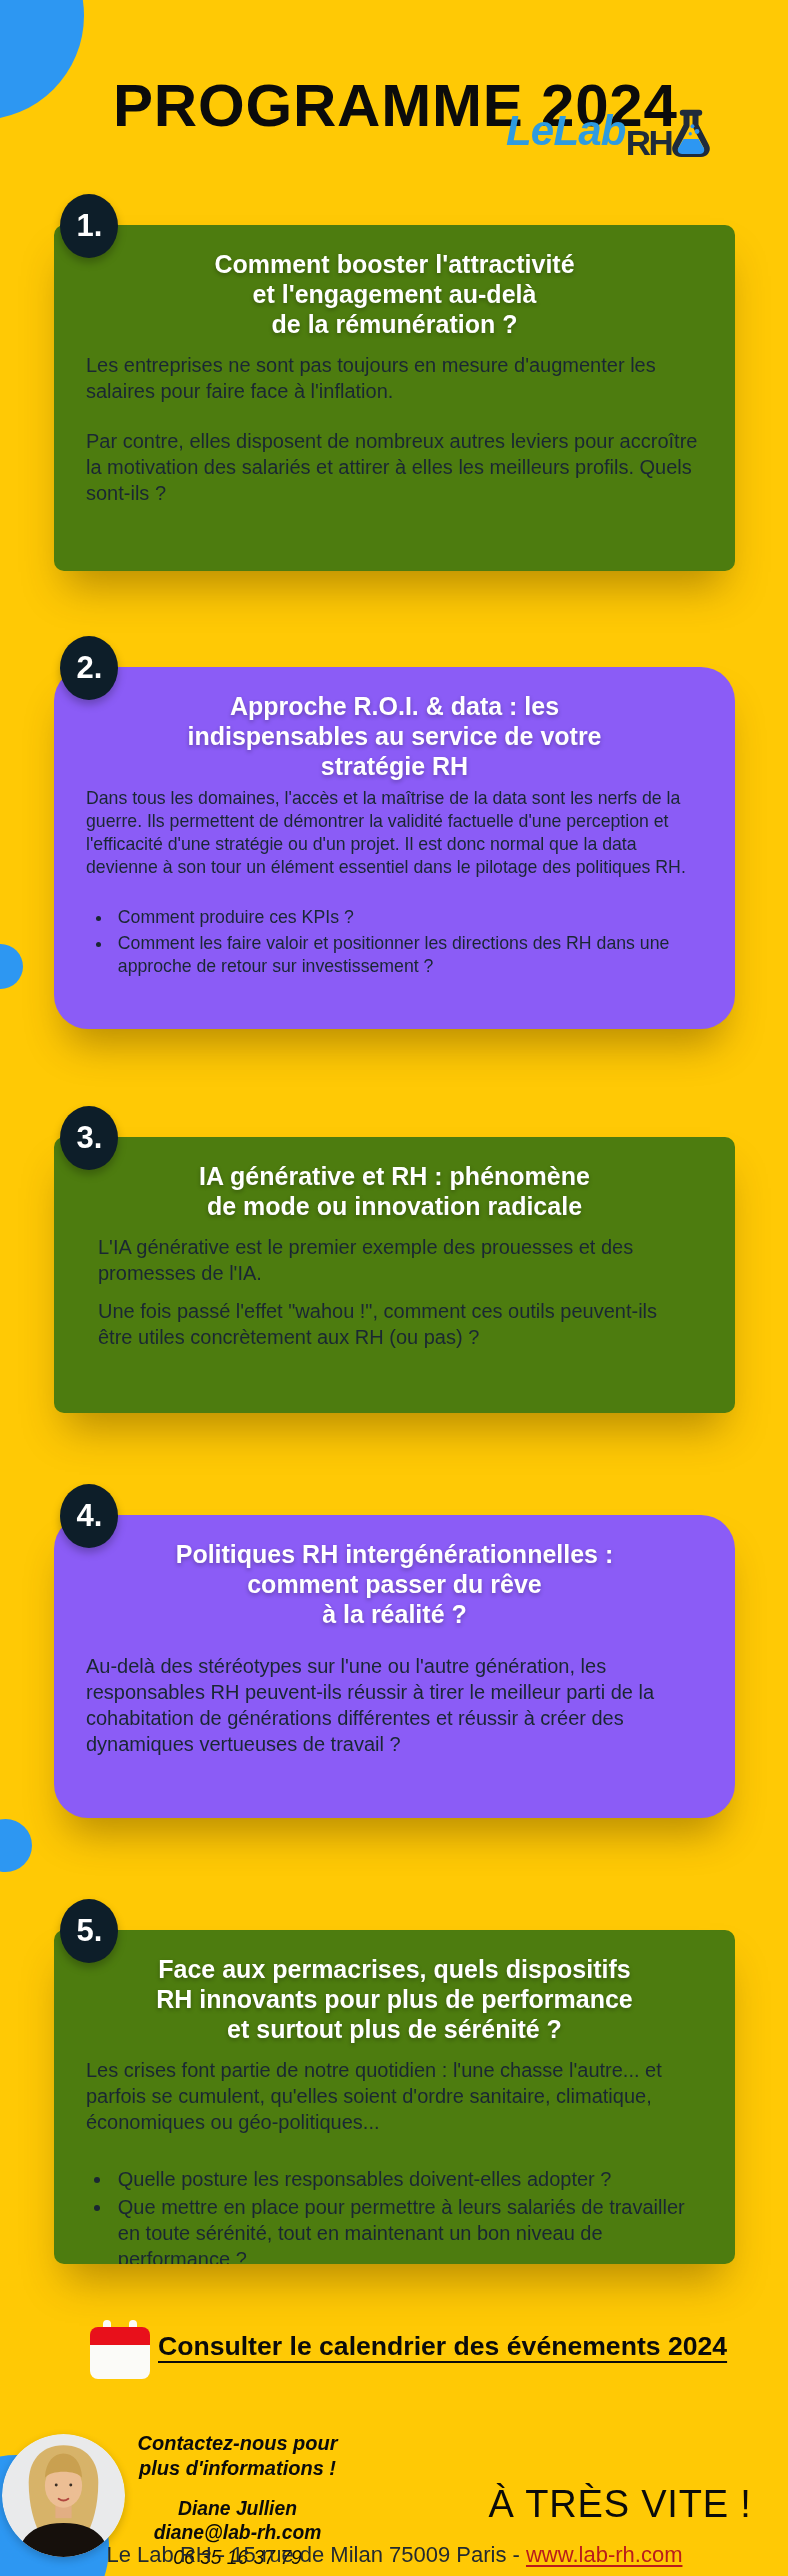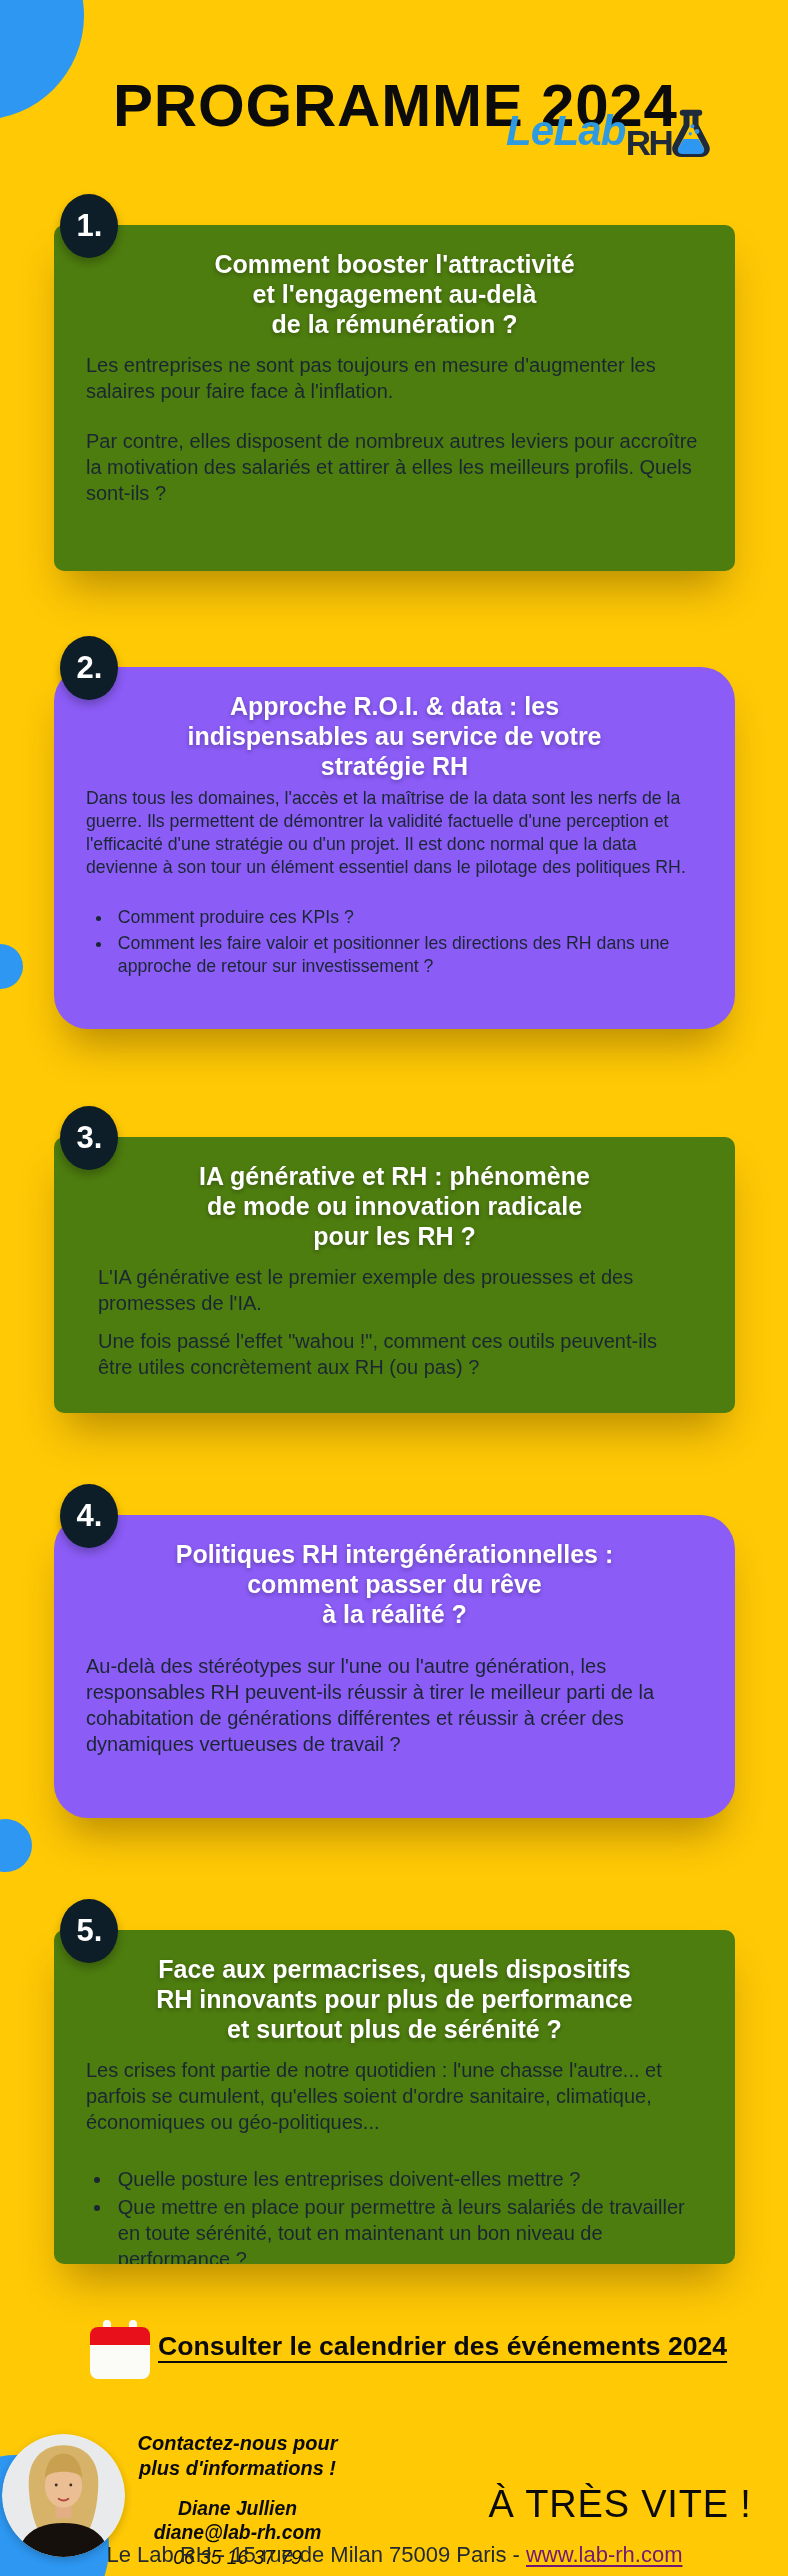--- a/index.html
+++ b/index.html
@@ -56,21 +56,21 @@
 
   
   .avatar{position:absolute;left:2.4px;top:2434px;width:123px;height:123px;border-radius:50%;overflow:hidden;box-shadow:0 3.2px 8px rgba(0,0,0,.2);}
   .contact{position:absolute;left:121px;top:2431px;width:233px;text-align:center;color:#0B0B0B;font-style:italic;}
   .contact-intro{font-weight:700;font-size:20px;line-height:25px;}
   .contact-name{margin-top:17.7px;font-weight:700;font-size:19.3px;line-height:20px;}
   .contact-email{display:block;margin-top:4.8px;font-weight:700;font-size:19.3px;line-height:20px;color:#0B0B0B;text-decoration:none;cursor:pointer;}
   .contact-phone{margin-top:4.8px;font-weight:400;font-size:19.3px;line-height:20px;}
   .closing{position:absolute;left:471px;top:2483px;width:298px;text-align:center;font-size:38px;font-weight:400;letter-spacing:0.8px;color:#0B0B0B;white-space:nowrap;}
   .footer{position:absolute;left:0;top:2542px;width:789px;text-align:center;font-size:22px;color:#232A31;}
-  .footer-link{color:#701a75;text-decoration:underline;text-underline-offset:3.2px;cursor:pointer;}
+  .footer-link{color:#b91c1c;text-decoration:underline;text-underline-offset:3.2px;cursor:pointer;}
 </style>
 </head>
 <body>
 
 <div class="poster">
 
   <div class="blob-top-left"></div>
   <div class="dot dot-1"></div>
   <div class="dot dot-2"></div>
 
@@ -130,21 +130,20 @@
     </section>
 
     <section class="section s3 blue">
       <div class="badge">
         <span class="badge-num">3.</span>
       </div>
       <div class="card">
         <div class="card-title">
             <div>IA générative et RH : phénomène</div>
             <div>de mode ou innovation radicale</div>
-            <div>pour les RH ?</div>
           </div>
         <div class="card-body">
             <p>L'IA générative est le premier exemple des prouesses et des promesses de l'IA.</p>
             <p>Une fois passé l'effet "wahou !", comment ces outils peuvent-ils être utiles concrètement aux RH (ou pas) ?</p>
           </div>
       </div>
     </section>
 
     <section class="section s4 gray">
       <div class="badge">
@@ -168,21 +167,21 @@
       </div>
       <div class="card">
         <div class="card-title">
             <div>Face aux permacrises, quels dispositifs</div>
             <div>RH innovants pour plus de performance</div>
             <div>et surtout plus de sérénité ?</div>
           </div>
         <div class="card-body">
             <p>Les crises font partie de notre quotidien : l'une chasse l'autre... et parfois se cumulent, qu'elles soient d'ordre sanitaire, climatique, économiques ou géo-politiques...</p>
             <ul class="card-bullets">
-              <li>Quelle posture les entreprises doivent-elles mettre ?</li>
+              <li>Quelle posture les responsables doivent-elles adopter ?</li>
               <li>Que mettre en place pour permettre à leurs salariés de travailler en toute sérénité, tout en maintenant un bon niveau de performance ?</li>
             </ul>
           </div>
       </div>
     </section>
   </div>
 
   <div class="cal-icon">
     <i class="peg p1"></i>
       <i class="peg p2"></i>

